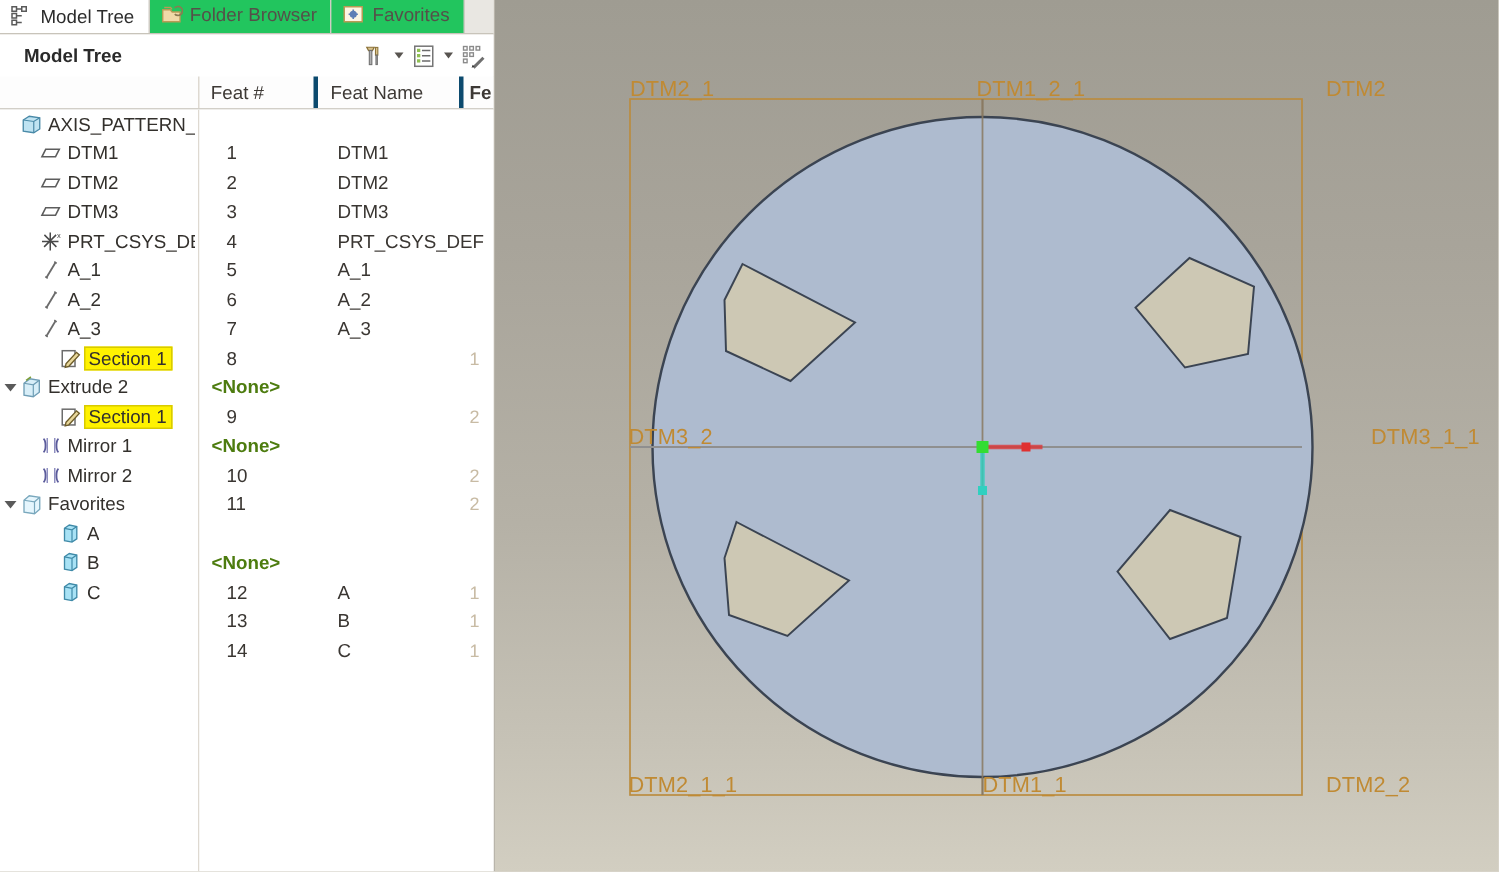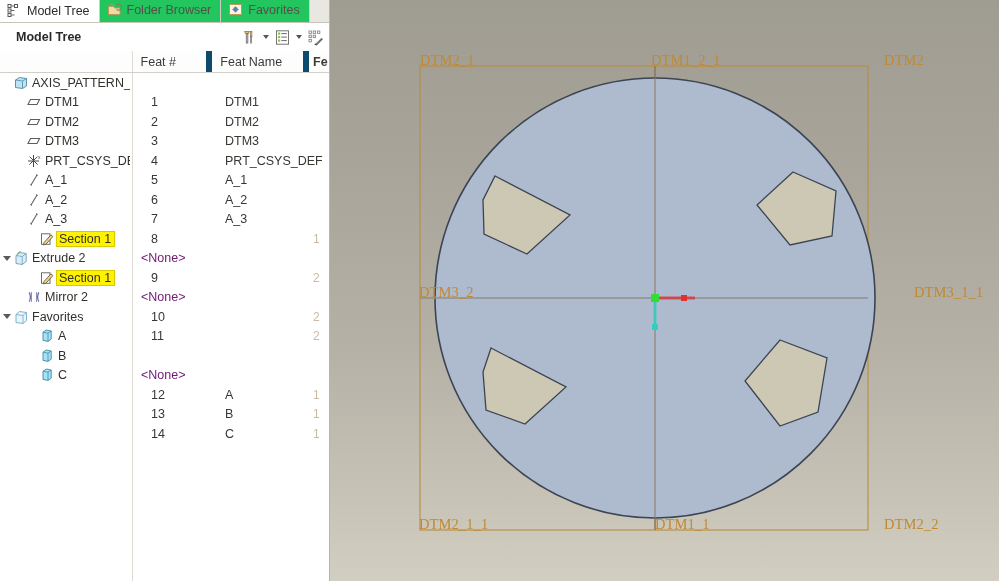--- a/index.html
+++ b/index.html
@@ -83,21 +83,21 @@
     height: 22px; min-height: 22px;
     display: flex;
     background: #fdfdfd;
     border-bottom: 1px solid #d2cfc8;
     position: relative;
   }
   .col-h {
     font-size: 12.5px; color: #3d3935;
     display: flex; align-items: center;
     padding-left: 8px;
-    border-right: 6px solid #0c4a6e;
+    border-right: 3px solid #0c4a6e;
     overflow: hidden; white-space: nowrap;
   }
   .col-h.c0 { width: 133px; border-right: 1px solid #ded9d1;}
   .col-h.c1 { width: 80px; }
   .col-h.c2 { width: 97px; text-align: right; }
   .col-h.c3 { width: 20px; padding-left: 4px; border-right: none; font-weight: bold; }
 
   
   #grid-body { flex: 1; display: flex; position: relative; overflow: hidden; }
   #tree-col {
@@ -146,32 +146,32 @@
     border: 1px solid #d8ca00;
     padding: 0 3px 0 2px;
     line-height: 14px;
     margin-left: -2px;
   }
 
   .cell { display: flex; align-items: center; height: 19.5px; font-size: 12.5px; }
   .cell.num { padding-left: 18px; color: #3a3632; }
   .cell.name { padding-left: 12px; color: #3a3632; }
   .cell.fx { padding-left: 3px; color: #c8bba4; font-size: 12px; }
-  .cell.none { padding-left: 8px; color: #701a75; }
+  .cell.none { padding-left: 8px; color: #4d7c0f; font-weight: bold; }
 
   
   #viewport {
     flex: 1; height: 581px; position: relative;
     background: linear-gradient(to bottom, #9f9c92 0%, #a8a49a 28%, #b5b1a6 60%, #c6c2b6 85%, #d2cec1 100%);
     overflow: hidden;
   }
   #viewport svg { position: absolute; left: 0; top: 0; display: block; }
   .dlabel {
     position: absolute;
-    font-family: Liberation Serif, serif;
+    font-family: Liberation Sans, sans-serif;
     font-size: 14.5px;
     color: #c08a33;
     white-space: nowrap;
     letter-spacing: 0.1px;
   }
 </style>
 </head>
 <body>
 
 <div id="app">
@@ -383,20 +383,31 @@
           <div class="row tree-row">
             <span style="width: 26px; flex: 0 0 26px;"></span>
             <span class="twisty"></span>
             <span class="ticon">
               <svg viewBox="0 0 16 16" width="16" height="16">
                 <rect x="2.5" y="2.8" width="8.5" height="10.5" fill="#ffffff" stroke="#6c6c6c" stroke-width="1"></rect>
                 <path d="M5 11.5l7-7.6 1.9 1.7-7 7.6-2.4 0.7z" fill="#e8d79a" stroke="#6d5c2a" stroke-width="0.9"></path>
               </svg>
             </span>
             <span class="tlabel hl">Section 1</span>
+          </div>
+          <div class="row tree-row">
+            <span style="width: 13px; flex: 0 0 13px;"></span>
+            <span class="twisty"></span>
+            <span class="ticon">
+              <svg viewBox="0 0 16 16" width="16" height="16">
+                <path d="M5.5 3v10M10.5 3v10" stroke="#8f8fc0" stroke-width="1"></path>
+                <path d="M3 3.5c1.8 1.4 1.8 7.6 0 9M13 3.5c-1.8 1.4-1.8 7.6 0 9" fill="none" stroke="#5c5c9c" stroke-width="1.2"></path>
+              </svg>
+            </span>
+            <span class="tlabel">Mirror 1</span>
           </div>
           <div class="row tree-row">
             <span style="width: 13px; flex: 0 0 13px;"></span>
             <span class="twisty"></span>
             <span class="ticon">
               <svg viewBox="0 0 16 16" width="16" height="16">
                 <path d="M5.5 3v10M10.5 3v10" stroke="#8f8fc0" stroke-width="1"></path>
                 <path d="M3 3.5c1.8 1.4 1.8 7.6 0 9M13 3.5c-1.8 1.4-1.8 7.6 0 9" fill="none" stroke="#5c5c9c" stroke-width="1.2"></path>
               </svg>
             </span>

